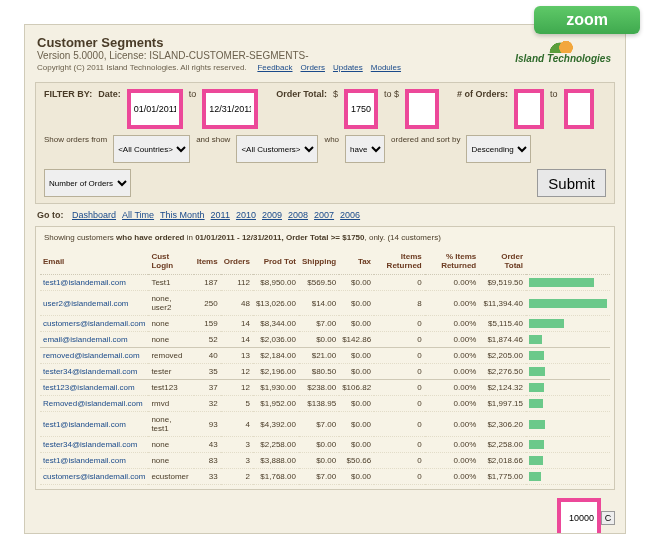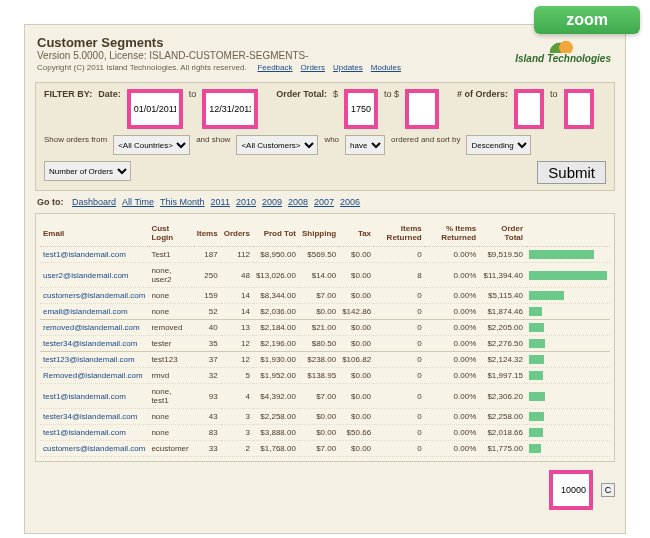--- a/index.html
+++ b/index.html
@@ -12,36 +12,36 @@
 .copyright { font-size: 8px; color: #6b604c; }
 .header-links a { color: #1a4a8a; text-decoration: underline; font-size: 8px; margin-left: 8px; }
 .logo { position: absolute; right: 14px; top: 10px; text-align: center; }
 .logo-sun { width: 30px; height: 18px; background: radial-gradient(circle at 60% 70%, #f2a73d 30%, transparent 32%), radial-gradient(circle at 40% 100%, #5a9e3c 40%, transparent 42%); margin: 0 auto; }
 .logo-text { font-size: 10px; font-style: italic; color: #2f6a2b; font-weight: bold; }
 .filter-box { margin: 6px 10px; border: 1px solid #cfc9b6; background: #efe9d8; padding: 6px 8px; }
 .filter-row { display: flex; gap: 6px; flex-wrap: wrap; font-size: 9px; color: #4a3c28; }
 .filter-row.second { margin-top: 6px; font-size: 8px; }
 .lbl-b { font-weight: bold; }
 input[type=text] { border: 4px solid #ec4899; background: #fff; padding: 16px 3px; font-size: 9px; height: 16px; }
-select { border: 1px solid #b8b098; background: #efefef; font-size: 8px; height: 20px; }
+select { border: 1px solid #b8b098; background: #efefef; font-size: 8px; height: 28px; }
 .submit-btn { background: #e8e8e8; border: 1px solid #999; padding: 2px 10px; font-size: 15px; cursor: pointer; }
 .goto-row { margin: 6px 12px; font-size: 9px; color: #4a3c28; }
 .goto-row a { color: #1a4a8a; text-decoration: underline; margin-left: 6px; }
 .result-box { margin: 4px 10px 8px; border: 1px solid #cfc9b6; background: #f7f3e6; padding: 6px 4px 4px; }
 .summary { font-size: 8px; color: #4a3c28; padding: 0 4px 6px; }
 .summary b { font-weight: bold; }
 table { width: 100%; border-collapse: collapse; font-size: 8px; color: #4a3c28; }
 th { text-align: left; font-weight: bold; padding: 4px 3px; color: #6b3a20; border-bottom: 1px dotted #cfc9b6; }
 th.r, td.r { text-align: right; }
 td { padding: 3px 3px; border-bottom: 1px dotted #e2dcc8; }
 tr.sep td { border-bottom: 1px solid #cfc9b6; }
 .bar-cell { width: 80px; }
 .bar { height: 9px; background: #6bc98a; }
 .email-col { color: #1a4a8a; }
-.footer-row { display: flex; justify-content: flex-end; align-items: center; gap: 8px; margin: 4px 10px 6px; }
+.footer-row { display: flex; justify-content: flex-end; align-items: center; gap: 0; margin: 4px 10px 6px; }
 .footer-row input { width: 44px; text-align: right; }
 .refresh-icon { width: 14px; height: 14px; border: 1px solid #999; background: #eee; display: flex; align-items: center; justify-content: center; font-size: 9px; cursor: pointer; }
 </style>
 </head>
 <body>
 
 <div class="zoom-badge">zoom</div>
 
 <div class="app-frame">
   <div class="header">
@@ -88,20 +88,23 @@
       <button class="submit-btn">Submit</button>
     </div>
   </div>
 
   <div class="goto-row">
     <b>Go to:</b>
     <span id="goto-links"><a href="#">Dashboard</a><a href="#">All Time</a><a href="#">This Month</a><a href="#">2011</a><a href="#">2010</a><a href="#">2009</a><a href="#">2008</a><a href="#">2007</a><a href="#">2006</a></span>
   </div>
 
   <div class="result-box">
+    <div class="summary">
+      <span>Showing customers </span><b>who have ordered</b><span> in </span><b>01/01/2011 - 12/31/2011, Order Total &gt;= $1750</b><span>, only. (14 customers)</span>
+    </div>
     <table>
       <thead>
           <tr id="thead-row">
             <th>Email</th>
             <th>Cust Login</th>
             <th class="r">Items</th>
             <th class="r">Orders</th>
             <th class="r">Prod Tot</th>
             <th class="r">Shipping</th>
             <th class="r">Tax</th>

